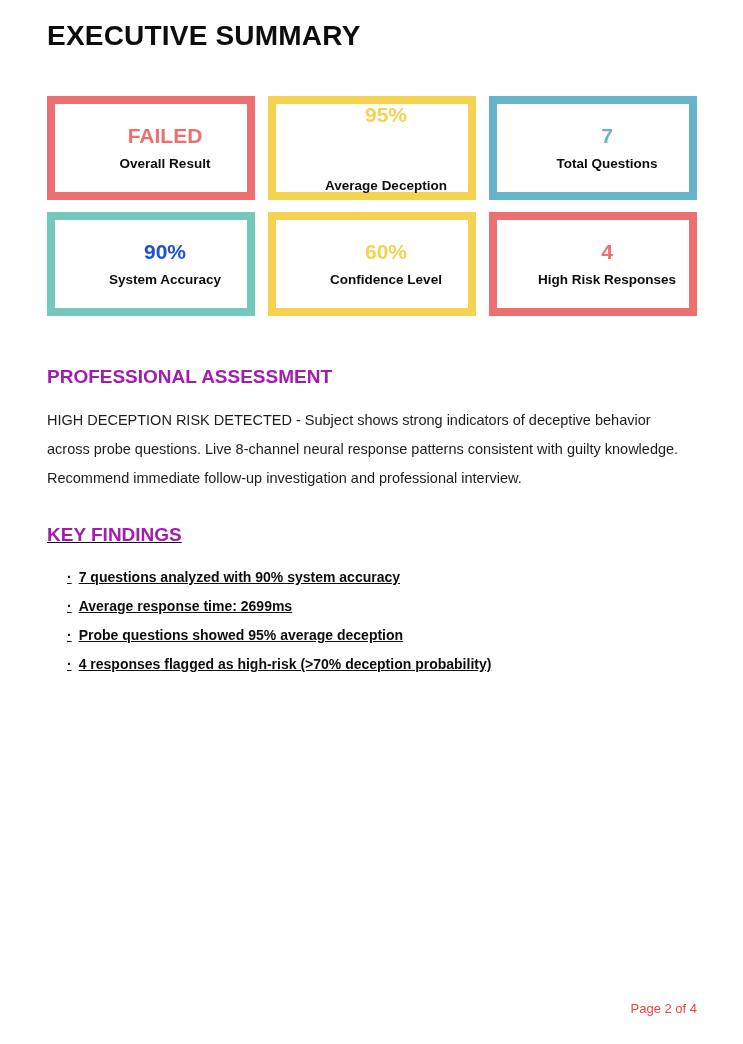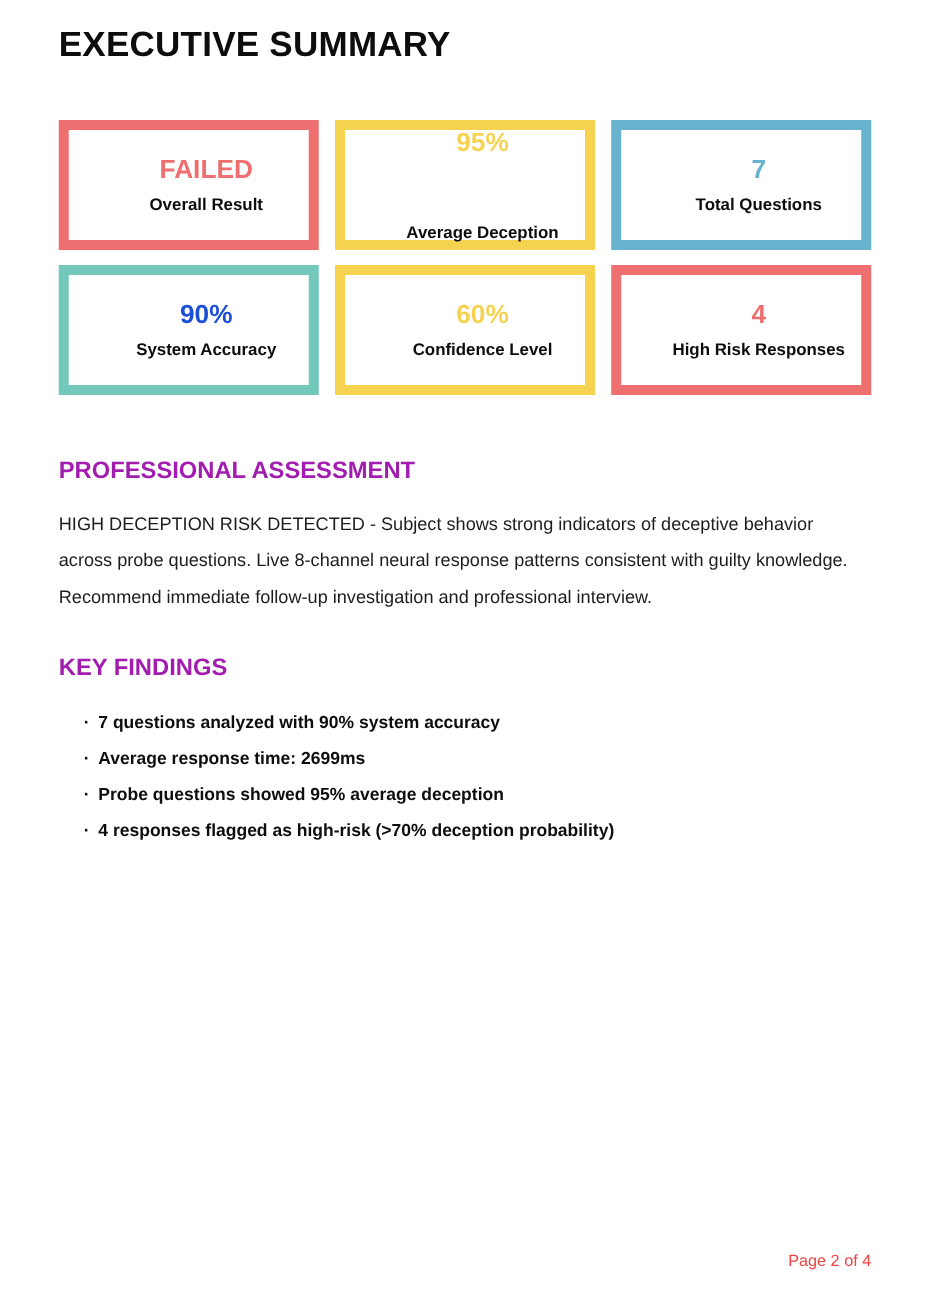--- a/index.html
+++ b/index.html
@@ -56,21 +56,21 @@
     color: #a21caf;
   }
   .assessment-section { margin-top: 50px; }
   .assessment-body {
     margin-top: 18px;
     font-size: 14.5px;
     line-height: 29px;
     color: #1c1c1c;
     max-width: 655px;
   }
-  .findings-section { margin-top: 31px; }
+  .findings-section { margin-top: 31px; text-decoration: underline; }
   .findings-list {
     list-style: none;
     margin-top: 24px;
     padding-left: 20px;
   }
   .findings-list li {
     font-size: 14px;
     font-weight: bold;
     color: #0d0d0d;
     margin-bottom: 15px;

